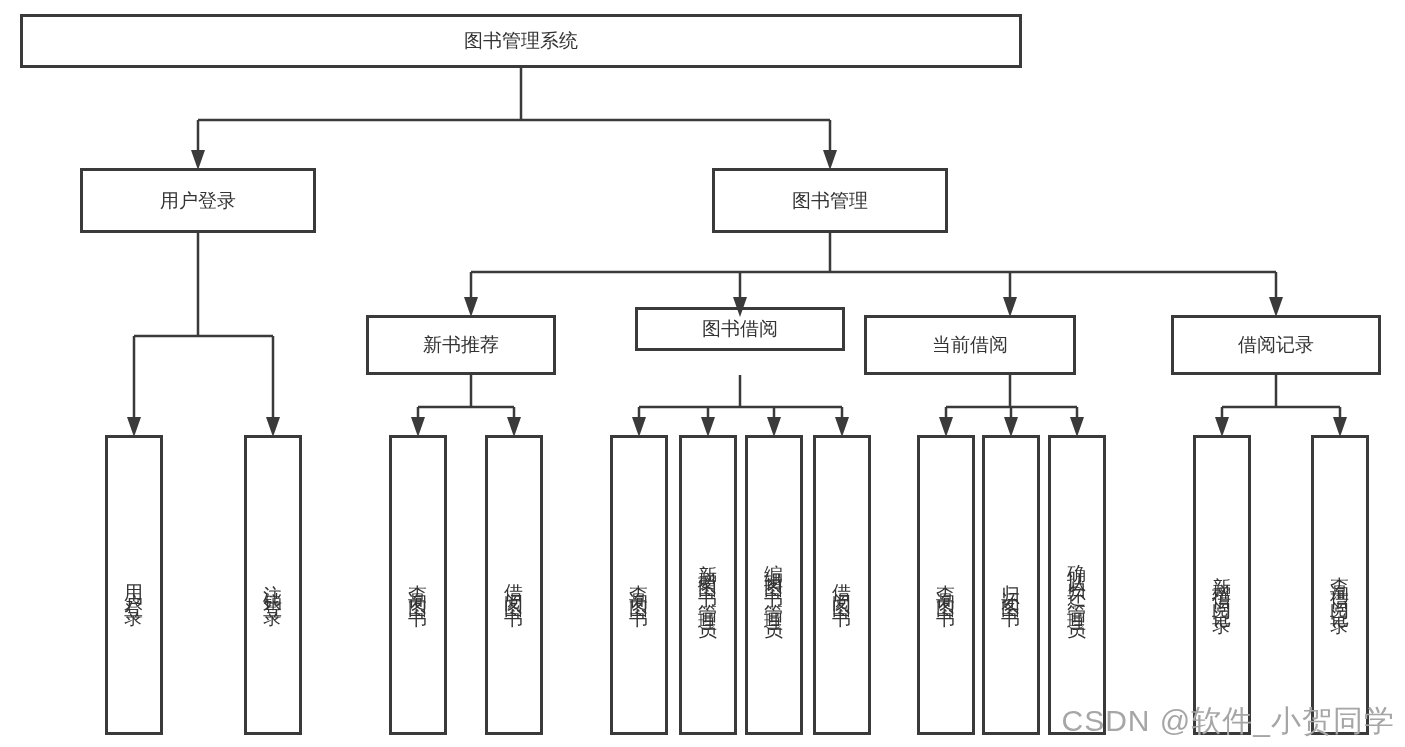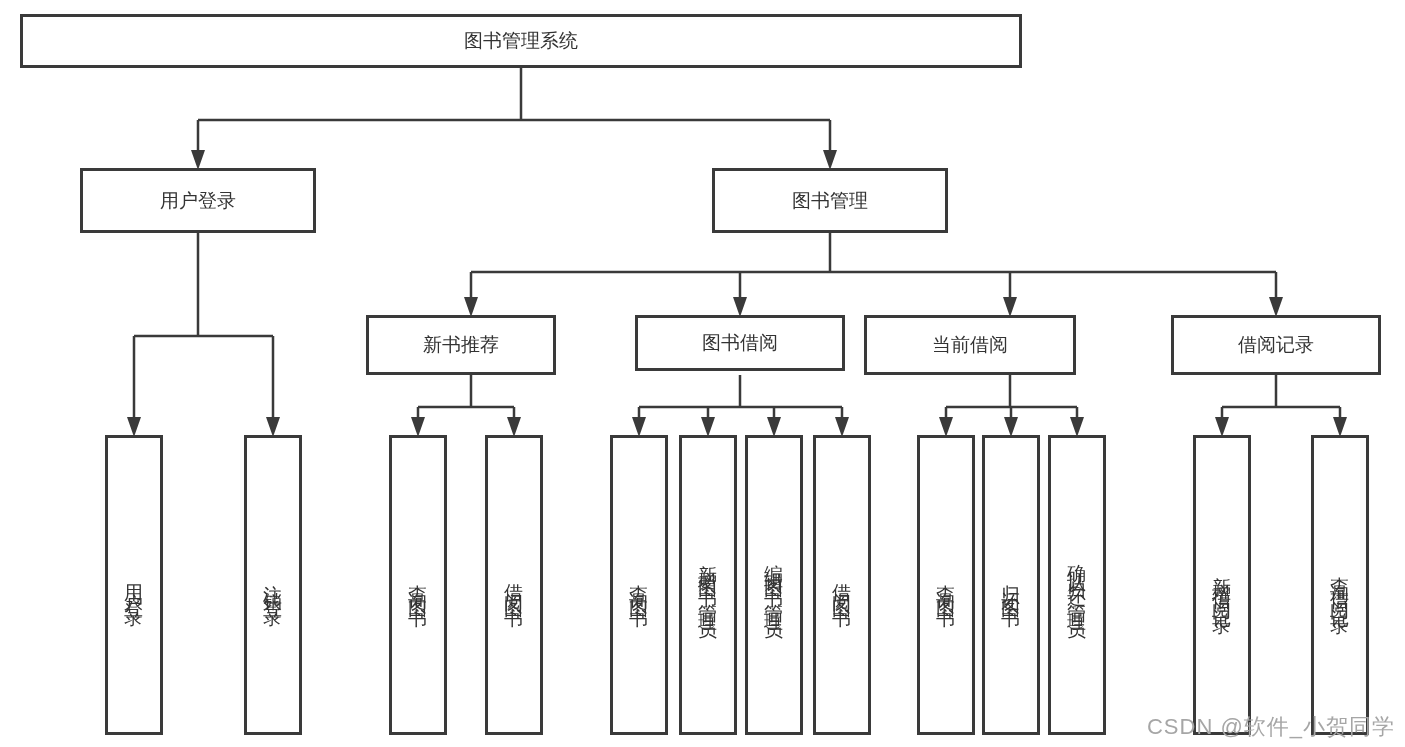--- a/index.html
+++ b/index.html
@@ -61,21 +61,21 @@
     line-height: 1;
     letter-spacing: 8px;
     color: var(--text-color);
     white-space: nowrap;
   }
 
   .watermark {
     position: absolute;
     right: 10px;
     bottom: 5px;
-    font-size: 22px;
+    font-size: 30px;
     color: var(--watermark-color);
     z-index: 3;
     letter-spacing: 1px;
   }
 </style>
 </head>
 <body>
 
 <div class="canvas">
 
@@ -135,21 +135,21 @@
   <div class="node" style="left:80px; top:168px; width:236px; height:65px;">
     <span>用户登录</span>
   </div>
   <div class="node" style="left:712px; top:168px; width:236px; height:65px;">
     <span>图书管理</span>
   </div>
 
   <div class="node" style="left:366px; top:315px; width:190px; height:60px;">
     <span>新书推荐</span>
   </div>
-  <div class="node" style="left:635px; top:315px; width:210px; height:56px;">
+  <div class="node" style="left:635px; top:307px; width:210px; height:44px;">
     <span>图书借阅</span>
   </div>
   <div class="node" style="left:864px; top:315px; width:212px; height:60px;">
     <span>当前借阅</span>
   </div>
   <div class="node" style="left:1171px; top:315px; width:210px; height:60px;">
     <span>借阅记录</span>
   </div>
 
   <div class="leaf" style="left:105px; top:435px;">

